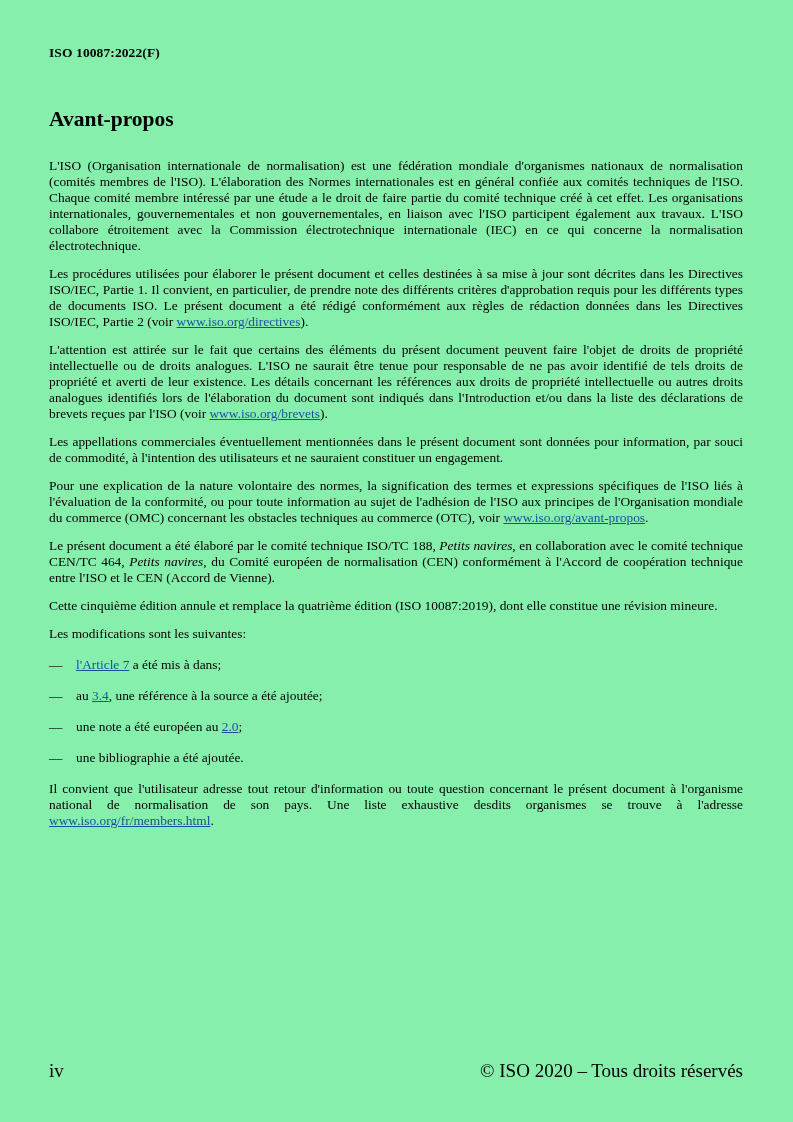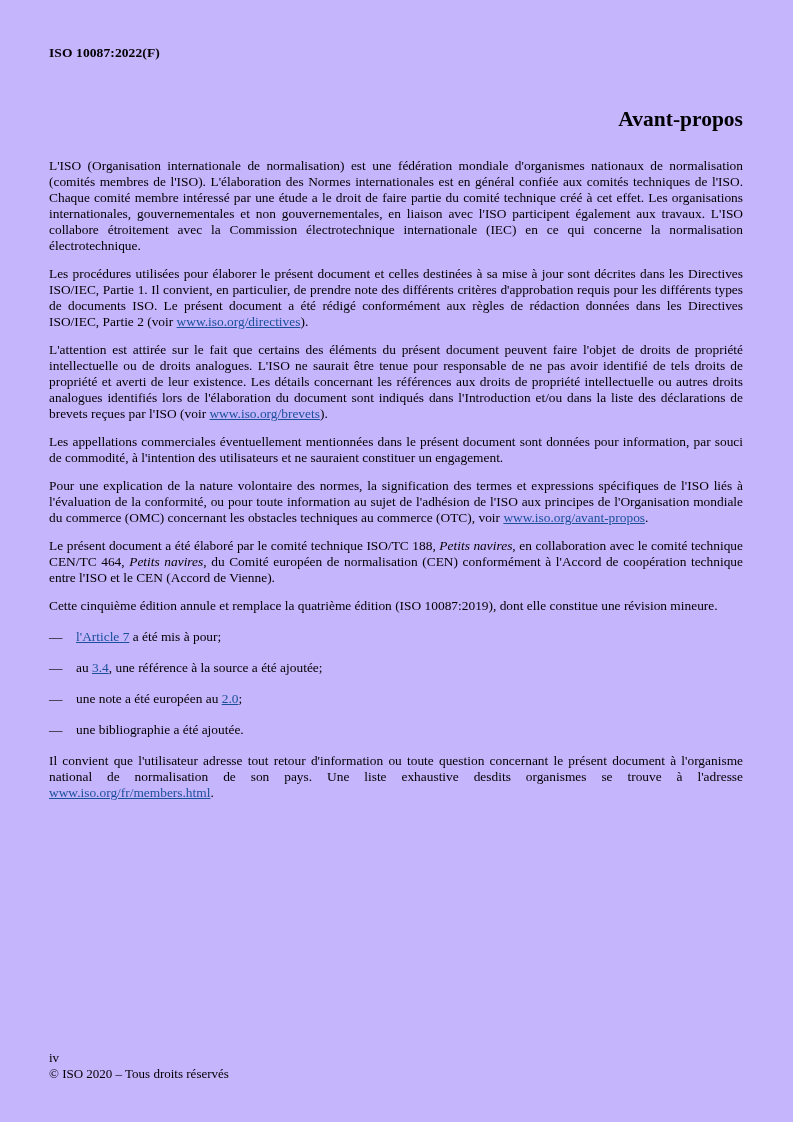--- a/index.html
+++ b/index.html
@@ -8,41 +8,40 @@
     width: 793px;
     height: 1122px;
     position: relative;
     font-family: "Liberation Serif", serif;
     color: #000000;
     overflow: hidden;
   }
   .page {
     position: absolute;
     inset: 0;
-    background: #c4b5fd;
+    background: #86efac;
   }
   .doc-header {
     position: absolute;
     top: 45px;
     left: 49px;
     font-size: 13.5px;
     font-weight: bold;
     letter-spacing: 0.1px;
   }
   .content {
     position: absolute;
     top: 107px;
     left: 49px;
     width: 694px;
   }
   .doc-title {
     font-size: 21.5px;
     font-weight: bold;
     margin-bottom: 26px;
-    text-align: right;
   }
   .para {
     font-size: 13.4px;
     line-height: 16px;
     text-align: justify;
     margin-bottom: 12px;
   }
   .list-item {
     font-size: 13.4px;
     line-height: 16px;
@@ -65,45 +64,45 @@
     font-style: italic;
   }
   .doc-footer {
     position: absolute;
     bottom: 40px;
     left: 49px;
     right: 50px;
     display: flex;
     justify-content: space-between;
     align-items: baseline;
-    font-size: 13px;
-    flex-direction: column;
+    font-size: 19px;
   }
 </style>
 </head>
 <body>
 
 <div class="page">
 
   <div class="doc-header">ISO 10087:2022(F)</div>
 
   <div class="content">
     <h1 class="doc-title">Avant-propos</h1>
 
     <div>
         <p class="para"><span>L'ISO (Organisation internationale de normalisation) est une fédération mondiale d'organismes nationaux de normalisation (comités membres de l'ISO). L'élaboration des Normes internationales est en général confiée aux comités techniques de l'ISO. Chaque comité membre intéressé par une étude a le droit de faire partie du comité technique créé à cet effet. Les organisations internationales, gouvernementales et non gouvernementales, en liaison avec l'ISO participent également aux travaux. L'ISO collabore étroitement avec la Commission électrotechnique internationale (IEC) en ce qui concerne la normalisation électrotechnique.</span></p>
         <p class="para"><span>Les procédures utilisées pour élaborer le présent document et celles destinées à sa mise à jour sont décrites dans les Directives ISO/IEC, Partie 1. Il convient, en particulier, de prendre note des différents critères d'approbation requis pour les différents types de documents ISO. Le présent document a été rédigé conformément aux règles de rédaction données dans les Directives ISO/IEC, Partie 2 (voir </span><a class="link" href="#">www.iso.org/directives</a><span>).</span></p>
         <p class="para"><span>L'attention est attirée sur le fait que certains des éléments du présent document peuvent faire l'objet de droits de propriété intellectuelle ou de droits analogues. L'ISO ne saurait être tenue pour responsable de ne pas avoir identifié de tels droits de propriété et averti de leur existence. Les détails concernant les références aux droits de propriété intellectuelle ou autres droits analogues identifiés lors de l'élaboration du document sont indiqués dans l'Introduction et/ou dans la liste des déclarations de brevets reçues par l'ISO (voir </span><a class="link" href="#">www.iso.org/brevets</a><span>).</span></p>
         <p class="para"><span>Les appellations commerciales éventuellement mentionnées dans le présent document sont données pour information, par souci de commodité, à l'intention des utilisateurs et ne sauraient constituer un engagement.</span></p>
         <p class="para"><span>Pour une explication de la nature volontaire des normes, la signification des termes et expressions spécifiques de l'ISO liés à l'évaluation de la conformité, ou pour toute information au sujet de l'adhésion de l'ISO aux principes de l'Organisation mondiale du commerce (OMC) concernant les obstacles techniques au commerce (OTC), voir </span><a class="link" href="#">www.iso.org/avant-propos</a><span>.</span></p>
         <p class="para"><span>Le présent document a été élaboré par le comité technique ISO/TC 188, </span><span class="italic">Petits navires</span><span>, en collaboration avec le comité technique CEN/TC 464, </span><span class="italic">Petits navires</span><span>, du Comité européen de normalisation (CEN) conformément à l'Accord de coopération technique entre l'ISO et le CEN (Accord de Vienne).</span></p>
         <p class="para"><span>Cette cinquième édition annule et remplace la quatrième édition (ISO 10087:2019), dont elle constitue une révision mineure.</span></p>
+        <p class="para"><span>Les modifications sont les suivantes:</span></p>
         <div class="list-item">
           <span class="dash">—</span>
-          <span class="li-text"><a class="link" href="#">l'Article 7</a><span> a été mis à pour;</span></span>
+          <span class="li-text"><a class="link" href="#">l'Article 7</a><span> a été mis à dans;</span></span>
         </div>
         <div class="list-item">
           <span class="dash">—</span>
           <span class="li-text"><span>au </span><a class="link" href="#">3.4</a><span>, une référence à la source a été ajoutée;</span></span>
         </div>
         <div class="list-item">
           <span class="dash">—</span>
           <span class="li-text"><span>une note a été européen au </span><a class="link" href="#">2.0</a><span>;</span></span>
         </div>
         <div class="list-item">

